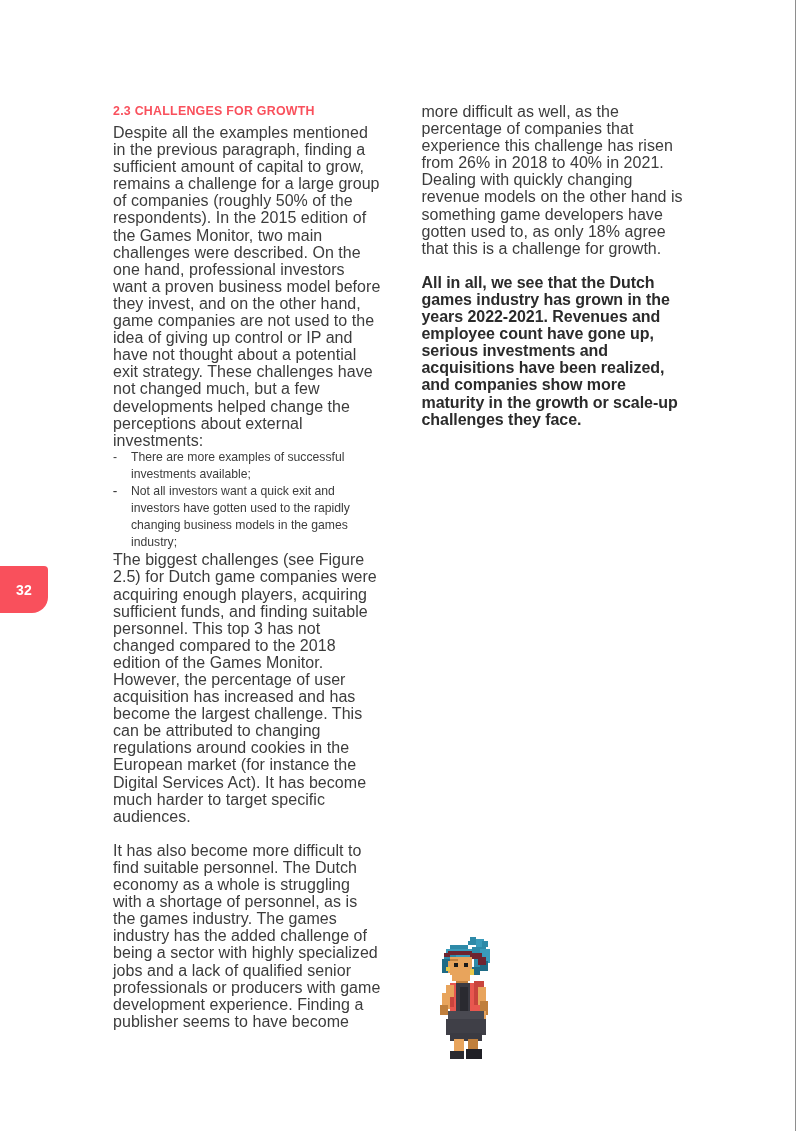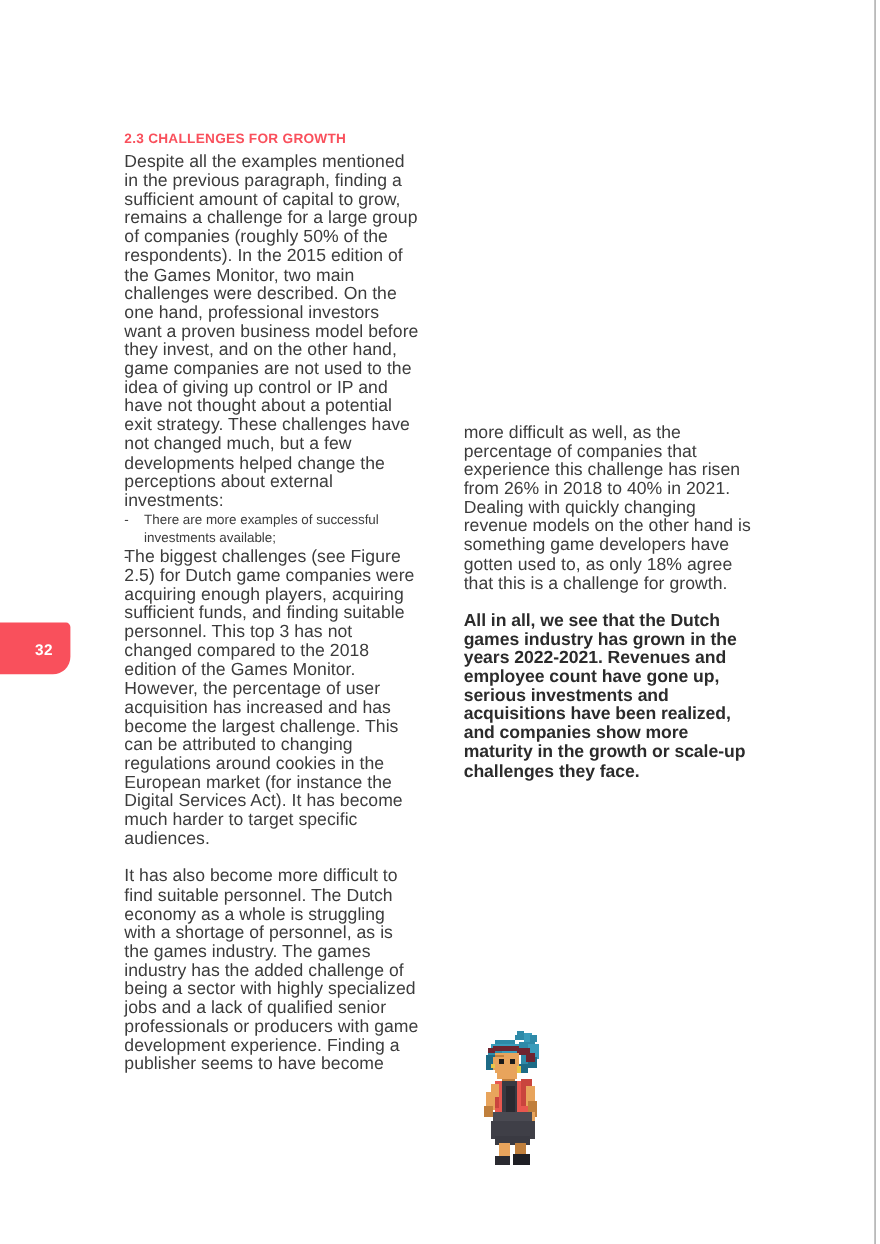--- a/index.html
+++ b/index.html
@@ -31,38 +31,36 @@
     left: 0;
     top: 566px;
     width: 48px;
     height: 47px;
     background: #f9505c;
     border-top-right-radius: 4px;
     border-bottom-right-radius: 16px;
     display: flex;
     align-items: center;
     justify-content: center;
-    padding-left: 16px;
   }
   .page-tab-number {
     color: #ffffff;
     font-size: 14px;
     font-weight: bold;
     letter-spacing: 0.3px;
   }
 
   
   .columns {
     position: absolute;
     left: 113px;
-    top: 118px;
+    top: 103px;
     width: 576px;
     display: flex;
     gap: 41px;
-    align-items: center;
   }
   .column {
     width: 275px;
   }
 
   .section-heading {
     color: #f9505c;
     font-size: 12.4px;
     font-weight: bold;
     letter-spacing: 0.25px;
@@ -138,20 +136,21 @@
     <ul class="dash-list">
       <li>
         <span class="dash">-</span>
         <span>There are more examples of successful investments available;</span>
       </li>
       <li>
         <span class="dash">-</span>
       </li>
       <li>
         <span class="dash">-</span>
+        <span>Not all investors want a quick exit and investors have gotten used to the rapidly changing business models in the games industry;</span>
       </li>
       <li>
         <span class="dash">-</span>
       </li>
     </ul>
     <p class="body-text">The biggest challenges (see Figure 2.5) for Dutch game companies were acquiring enough players, acquiring sufficient funds, and finding suitable personnel. This top 3 has not changed compared to the 2018 edition of the Games Monitor. However, the percentage of user acquisition has increased and has become the largest challenge. This can be attributed to changing regulations around cookies in the European market (for instance the Digital Services Act). It has become much harder to target specific audiences.</p>
     <p class="body-text">It has also become more difficult to find suitable personnel. The Dutch economy as a whole is struggling with a shortage of personnel, as is the games industry. The games industry has the added challenge of being a sector with highly specialized jobs and a lack of qualified senior professionals or producers with game development experience. Finding a publisher seems to have become</p>
   </div>
 
   <div class="column">

